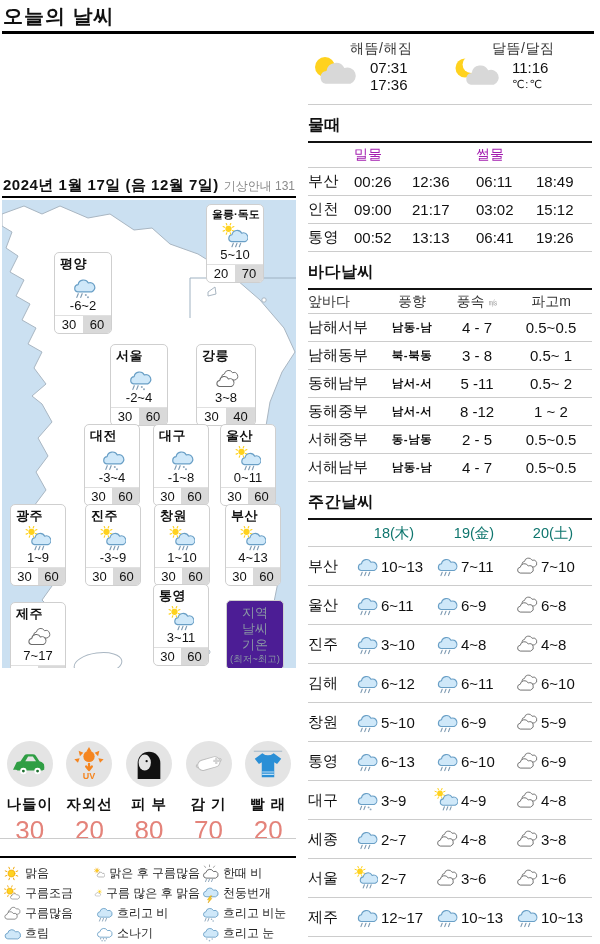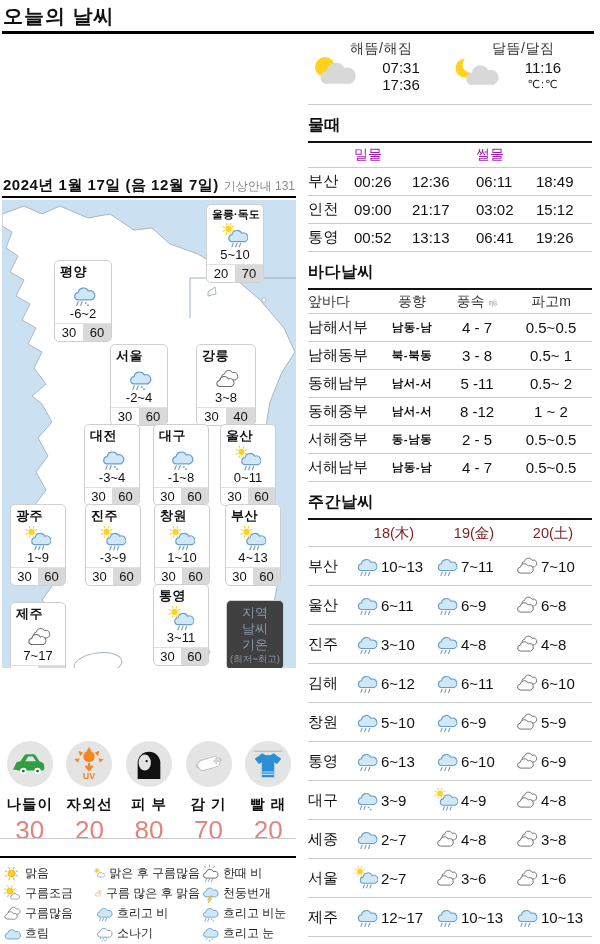--- a/index.html
+++ b/index.html
@@ -17,21 +17,21 @@
   #map svg.bg{position:absolute;left:0;top:0;}
   .mcard{position:absolute;background:#fff;border:1px solid #cfcfcf;border-radius:5px;text-align:center;font-size:13px;z-index:2;}
   .mc-name{font-weight:bold;text-align:left;padding:2px 0 0 5px;font-size:13px;letter-spacing:.5px;}
   .mc-name.sm{font-size:11px;letter-spacing:0;}
   .mc-icon-wrap{height:24px;line-height:0;padding-top:1px;}
   .mc-temp{font-size:13px;line-height:15px;}
   .mc-prob{display:flex;border-top:1px solid #e0e0e0;margin-top:2px;font-size:13px;}
   .mc-prob span{flex:1;line-height:17px;}
   .mc-prob .pm{background:#d9d9d9;border-radius:0 0 4px 0;}
   .mc-prob .am{border-radius:0 0 0 4px;}
-  #region-key{position:absolute;left:224px;top:400px;width:56px;background:#404040;border:1px solid #cfcfcf;border-radius:5px;
+  #region-key{position:absolute;left:224px;top:400px;width:56px;background:#4c1d95;border:1px solid #cfcfcf;border-radius:5px;
               text-align:center;color:#8a97a4;font-size:13px;line-height:16px;padding:4px 0;z-index:2;}
   #region-key .small{font-size:9.5px;line-height:12px;}
   #prob-row{position:absolute;right:4px;top:496px;display:flex;align-items:center;gap:3px;font-size:12px;color:#555;z-index:2;}
   #prob-row .lbl{font-weight:bold;color:#1d4ed8;margin-left:40px;}
   #prob-row .arr{font-size:9px;color:#556;}
   #prob-row .pbox{border:1px solid #b5bec7;background:#fff;color:#667;padding:1px 7px;font-size:12px;}
   #prob-row .pbox.pm{background:#d9d9d9;}
   
   #life{position:absolute;left:0;top:733px;width:298px;display:flex;justify-content:space-around;text-align:center;}
   .life-item{width:58px;}
@@ -41,35 +41,35 @@
   #legend-thin{position:absolute;left:0;top:838px;width:296px;height:1px;background:#ccc;}
   #legend-thick{position:absolute;left:0;top:856px;width:296px;height:2px;background:#000;}
   #legend{position:absolute;left:2px;top:863px;width:296px;display:grid;grid-template-columns:92px 106px 96px;}
   .lg-item{display:flex;align-items:center;gap:4px;height:20px;font-size:12px;color:#222;white-space:nowrap;}
   
   #right{position:absolute;left:308px;top:40px;width:284px;}
   #sunmoon{display:flex;height:64px;border-bottom:1px solid #ccc;}
   .sm-block{position:relative;flex:1;}
   .sm-label{position:absolute;top:0;left:42px;font-size:14px;color:#333;letter-spacing:.5px;text-align:right;}
   .sm-icon{position:absolute;left:0;top:14px;}
-  .sm-times{position:absolute;left:62px;top:19px;width:62px;text-align:center;font-size:15px;line-height:17px;}
+  .sm-times{position:absolute;left:62px;top:19px;width:62px;text-align:left;font-size:15px;line-height:17px;}
   .sm-times .unit{font-size:11px;letter-spacing:1px;}
   .sec-title{font-size:16px;font-weight:bold;padding:10px 0 5px 0;border-bottom:2px solid #111;letter-spacing:.5px;}
   
   .t-row{display:grid;grid-template-columns:46px 58px 64px 60px 54px;align-items:center;height:27px;border-bottom:1px solid #ccc;font-size:15px;}
   .t-head{height:24px;font-size:14px;color:#a21caf;}
   .t-row .c{letter-spacing:.5px;}
   
   .s-row{display:grid;grid-template-columns:74px 60px 70px 78px;align-items:center;height:27px;border-bottom:1px solid #ccc;font-size:15px;}
   .s-head{height:23px;font-size:14px;color:#333;}
   .s-row .dir{font-weight:bold;font-size:11.5px;letter-spacing:.5px;}
   .s-row .ctr{text-align:center;}
   .s-head .unit{font-size:9px;color:#999;}
   
-  .w-head{display:grid;grid-template-columns:46px 80px 80px 78px;height:26px;align-items:center;font-size:14.5px;color:#7f1d1d;border-bottom:1px solid #ccc;}
+  .w-head{display:grid;grid-template-columns:46px 80px 80px 78px;height:26px;align-items:center;font-size:14.5px;color:#0f766e;border-bottom:1px solid #ccc;}
   .w-head span{text-align:center;}
   .w-row{display:grid;grid-template-columns:46px 80px 80px 78px;align-items:center;height:38px;border-bottom:1px solid #ccc;font-size:15px;}
   .w-cell{display:flex;align-items:center;gap:3px;}
   .w-cell svg{flex:0 0 auto;}
 </style>
 </head>
 <body>
 
 <div class="ttl">오늘의 날씨</div>
 <div class="ttl-rule"></div>
@@ -111,21 +111,21 @@
             <line x1="9.5" y1="3.9" x2="11.0" y2="3.3" stroke="#ffd21e" stroke-width="1"></line>
             <path d="M4.5 13.5 a3.4 3.4 0 0 1 .5 -6.7 a5 5 0 0 1 9.4 -1.5 a3.8 3.8 0 0 1 3.2 8.2 z" fill="#cfe8f9" stroke="#699fc6" stroke-width="1.1" stroke-linejoin="round" transform="translate(4.5 4.4) scale(0.95)"></path>
             <path d="M10.4 18.8 l-1.2 3.1 M13.8 18.8 l-1.2 3.1 M17.2 18.8 l-1.2 3.1" stroke="#7e9ab2" stroke-width="1.1" fill="none"></path>
           </svg></div>
      <div class="mc-temp">5~10</div>
      <div class="mc-prob">
        <span class="am">20</span>
        <span class="pm">70</span>
      </div>
       </div>
-      <div class="mcard" style="left:52px;top:60px;width:56px">
+      <div class="mcard" style="left:52px;top:52px;width:56px">
      <div class="mc-name">평양</div>
      <div class="mc-icon-wrap"><svg viewBox="0 0 24 24" width="26" height="26" fill="none" stroke-linecap="round">
             <path d="M4.5 13.5 a3.4 3.4 0 0 1 .5 -6.7 a5 5 0 0 1 9.4 -1.5 a3.8 3.8 0 0 1 3.2 8.2 z" fill="#cfe8f9" stroke="#699fc6" stroke-width="1.1" stroke-linejoin="round" transform="translate(2.5 3)"></path>
             <path d="M7.6 18.2 l-1.3 3.4 M11.2 18.2 l-1.3 3.4" stroke="#7e9ab2" stroke-width="1.1" fill="none"></path>
             <circle cx="14.6" cy="19.4" r=".95" fill="#90a8bd"></circle>
             <circle cx="16.6" cy="21.4" r=".95" fill="#90a8bd"></circle>
           </svg></div>
      <div class="mc-temp">-6~2</div>
      <div class="mc-prob">
        <span class="am">30</span>

